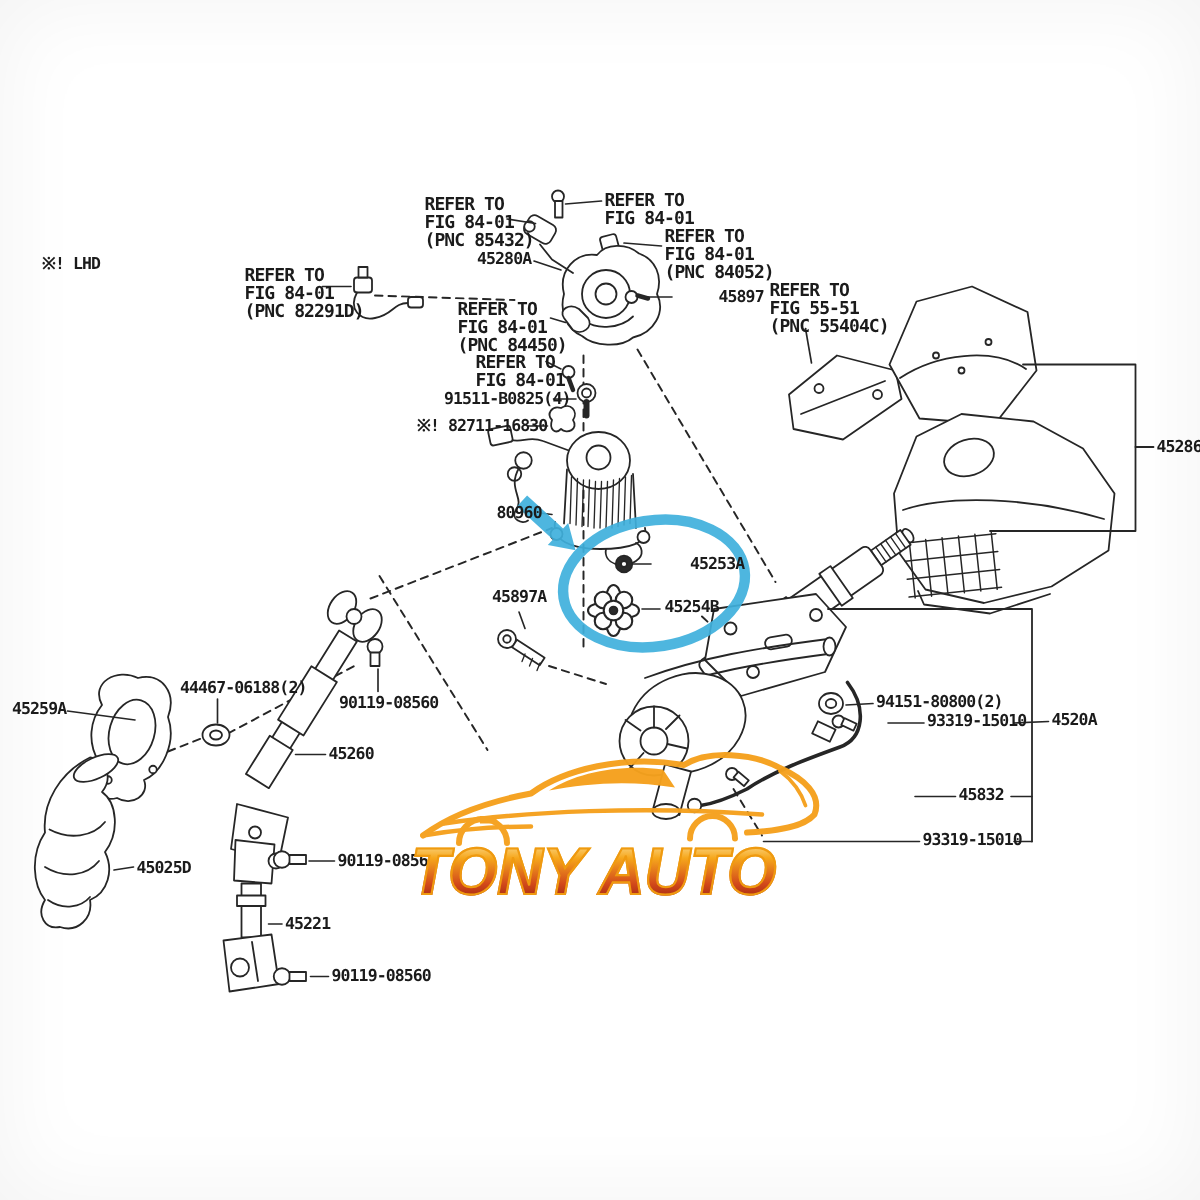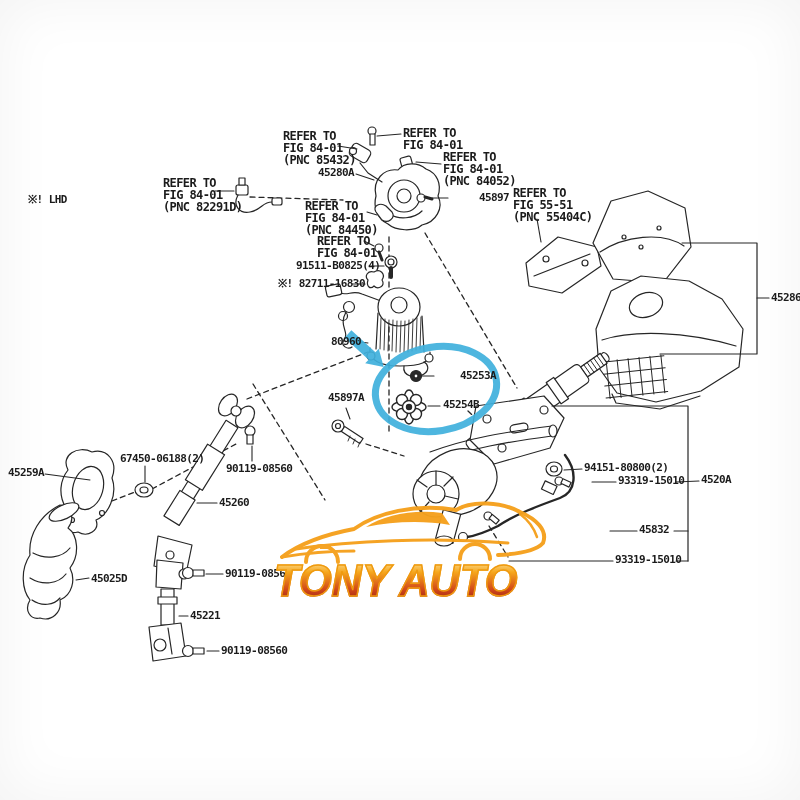--- a/index.html
+++ b/index.html
@@ -247,21 +247,21 @@
     <path d="M282,557 C306,553 330,551 354,551" stroke-width="3"></path>
     <path d="M366,527 C384,515 414,509 442,513 L450,525 C420,520 392,522 366,527 Z" fill="#f5a11d" stroke="none"></path>
     <path d="M296,549 C350,541 430,537 508,543" stroke-width="3"></path>
     <path d="M306,562 A16,16 0 0 1 338,562" stroke-width="4"></path>
     <path d="M460,559 A15,15 0 0 1 490,559" stroke-width="4"></path>
     <rect x="320" y="544" width="11" height="5" fill="#f5a11d" stroke="none"></rect>
     <path d="M520,514 C528,520 534,528 537,537" stroke-width="2.5"></path>
   </g>
 </svg>
 
-<div class="lbl" style="left:28px;top:170px;margin-top:24px;">※! LHD</div>
+<div class="lbl" style="left:28px;top:170px;">※! LHD</div>
 <div class="lbl sm" style="left:283px;top:130px;">REFER TO
 FIG 84-01
 (PNC 85432)</div>
 <div class="lbl sm" style="left:403px;top:127px;">REFER TO
 FIG 84-01</div>
 <div class="lbl sm" style="left:443px;top:151px;">REFER TO
 FIG 84-01
 (PNC 84052)</div>
 <div class="lbl sm" style="left:163px;top:177px;">REFER TO
 FIG 84-01
@@ -277,21 +277,21 @@
 <div class="lbl" style="left:318px;top:167px;">45280A</div>
 <div class="lbl" style="left:450px;top:192px;margin-left:29px;">45897</div>
 <div class="lbl" style="left:296px;top:260px;">91511-B0825(4)</div>
 <div class="lbl" style="left:278px;top:278px;">※! 82711-16830</div>
 <div class="lbl" style="left:771px;top:292px;">45286</div>
 <div class="lbl" style="left:331px;top:336px;">80960</div>
 <div class="lbl" style="left:437px;top:370px;margin-left:23px;">45253A</div>
 <div class="lbl" style="left:443px;top:399px;">45254B</div>
 <div class="lbl" style="left:328px;top:392px;">45897A</div>
 <div class="lbl" style="left:8px;top:467px;">45259A</div>
-<div class="lbl" style="left:120px;top:453px;">67450-06188(2)</div>
+<div class="lbl" style="left:120px;top:453px;">44467-06188(2)</div>
 <div class="lbl" style="left:226px;top:463px;">90119-08560</div>
 <div class="lbl" style="left:219px;top:497px;">45260</div>
 <div class="lbl" style="left:91px;top:573px;">45025D</div>
 <div class="lbl" style="left:225px;top:568px;">90119-08560</div>
 <div class="lbl" style="left:190px;top:610px;">45221</div>
 <div class="lbl" style="left:221px;top:645px;">90119-08560</div>
 <div class="lbl" style="left:584px;top:462px;">94151-80800(2)</div>
 <div class="lbl" style="left:618px;top:475px;">93319-15010</div>
 <div class="lbl" style="left:701px;top:474px;">4520A</div>
 <div class="lbl" style="left:639px;top:524px;">45832</div>

